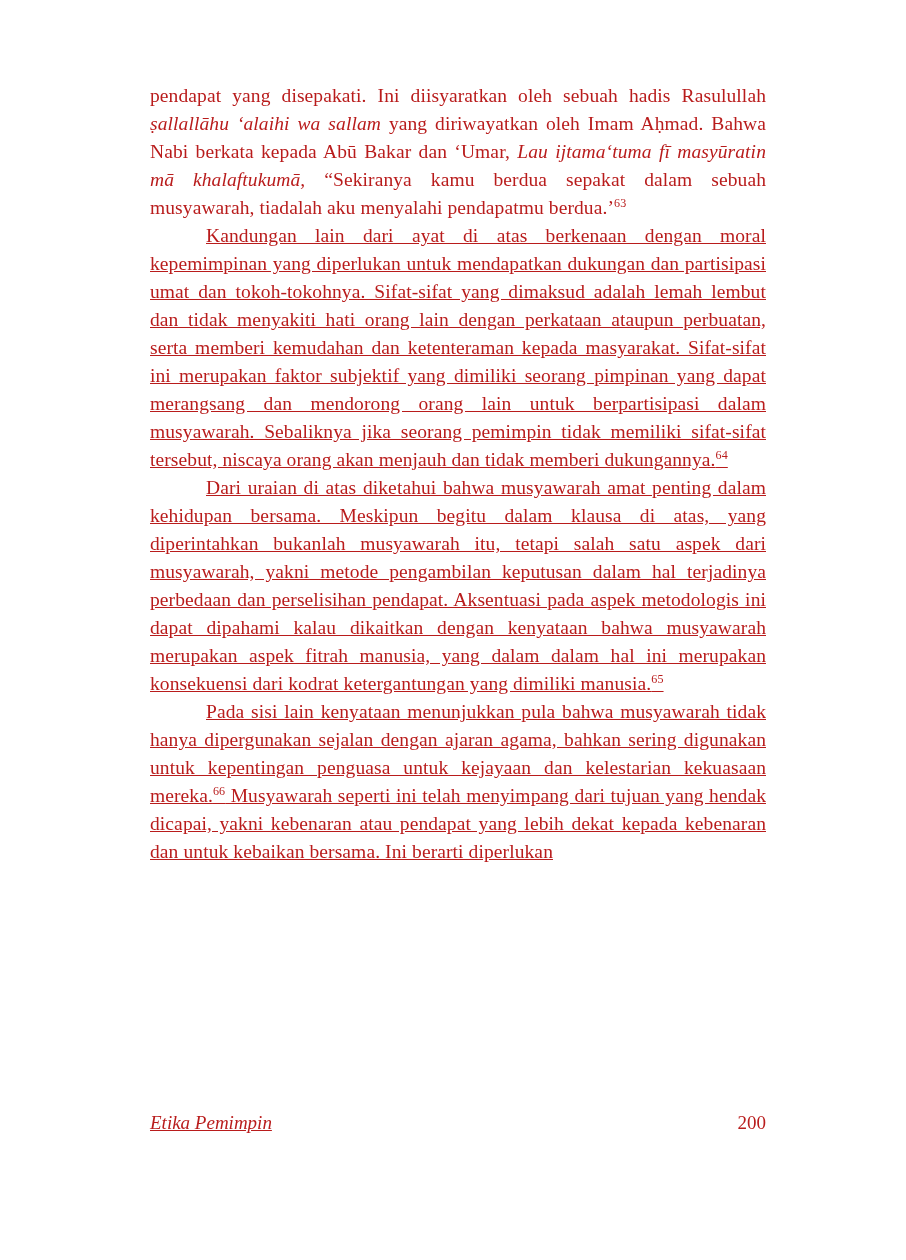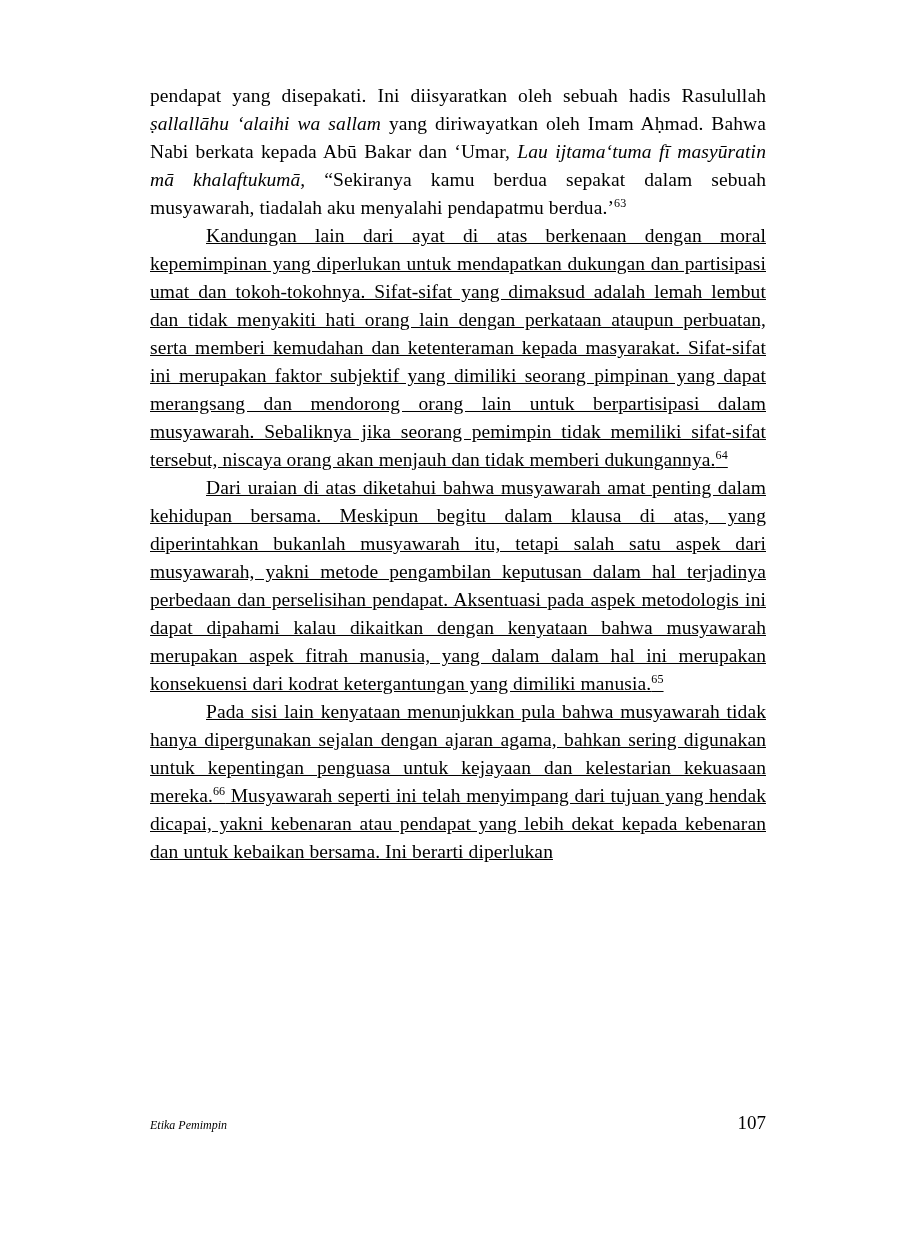--- a/index.html
+++ b/index.html
@@ -6,21 +6,21 @@
     margin: 0;
     padding: 0;
     background: #ffffff;
   }
   .page {
     position: relative;
     width: 906px;
     height: 1260px;
     background: #ffffff;
     font-family: "Liberation Serif", "DejaVu Serif", serif;
-    color: #000000;
+    color: #b91c1c;
     overflow: hidden;
   }
   .text-block {
     position: absolute;
     left: 150px;
     top: 82px;
     width: 616px;
     font-size: 19.5px;
     line-height: 28px;
     text-align: justify;
@@ -46,36 +46,37 @@
     position: absolute;
     left: 150px;
     width: 616px;
     top: 1112px;
     display: flex;
     justify-content: space-between;
     align-items: baseline;
   }
   .running-title {
     font-style: italic;
-    font-size: 12px;
+    font-size: 19px;
+    text-decoration: underline;
   }
   .page-number {
     font-size: 19px;
   }
 </style>
 </head>
 <body>
 
 <div class="page">
 
   <div class="text-block">
       <p><span>pendapat yang disepakati. Ini diisyaratkan oleh sebuah hadis Rasulullah </span><span class="italic">ṣallallāhu ‘alaihi wa sallam</span><span> yang diriwayatkan oleh Imam Aḥmad. Bahwa Nabi berkata kepada Abū Bakar dan ‘Umar, </span><span class="italic">Lau ijtama‘tuma fī masyūratin mā khalaftukumā,</span><span> “Sekiranya kamu berdua sepakat dalam sebuah musyawarah, tiadalah aku menyalahi pendapatmu berdua.’</span><sup>63</sup></p>
       <p class="indented"><span>Kandungan lain dari ayat di atas berkenaan dengan moral kepemimpinan yang diperlukan untuk mendapatkan dukungan dan partisipasi umat dan tokoh-tokohnya. Sifat-sifat yang dimaksud adalah lemah lembut dan tidak menyakiti hati orang lain dengan perkataan ataupun perbuatan, serta memberi kemudahan dan ketenteraman kepada masyarakat. Sifat-sifat ini merupakan faktor subjektif yang dimiliki seorang pimpinan yang dapat merangsang dan mendorong orang lain untuk berpartisipasi dalam musyawarah. Sebaliknya jika seorang pemimpin tidak memiliki sifat-sifat tersebut, niscaya orang akan menjauh dan tidak memberi dukungannya.</span><sup>64</sup></p>
       <p class="indented"><span>Dari uraian di atas diketahui bahwa musyawarah amat penting dalam kehidupan bersama. Meskipun begitu dalam klausa di atas, yang diperintahkan bukanlah musyawarah itu, tetapi salah satu aspek dari musyawarah, yakni metode pengambilan keputusan dalam hal terjadinya perbedaan dan perselisihan pendapat. Aksentuasi pada aspek metodologis ini dapat dipahami kalau dikaitkan dengan kenyataan bahwa musyawarah merupakan aspek fitrah manusia, yang dalam dalam hal ini merupakan konsekuensi dari kodrat ketergantungan yang dimiliki manusia.</span><sup>65</sup></p>
       <p class="indented"><span>Pada sisi lain kenyataan menunjukkan pula bahwa musyawarah tidak hanya dipergunakan sejalan dengan ajaran agama, bahkan sering digunakan untuk kepentingan penguasa untuk kejayaan dan kelestarian kekuasaan mereka.</span><sup>66</sup><span> Musyawarah seperti ini telah menyimpang dari tujuan yang hendak dicapai, yakni kebenaran atau pendapat yang lebih dekat kepada kebenaran dan untuk kebaikan bersama. Ini berarti diperlukan</span></p>
     </div>
 
   <div class="footer">
     <span class="running-title">Etika Pemimpin</span>
-    <span class="page-number">107</span>
+    <span class="page-number">200</span>
   </div>
 
 </div>
 
 </body></html>

